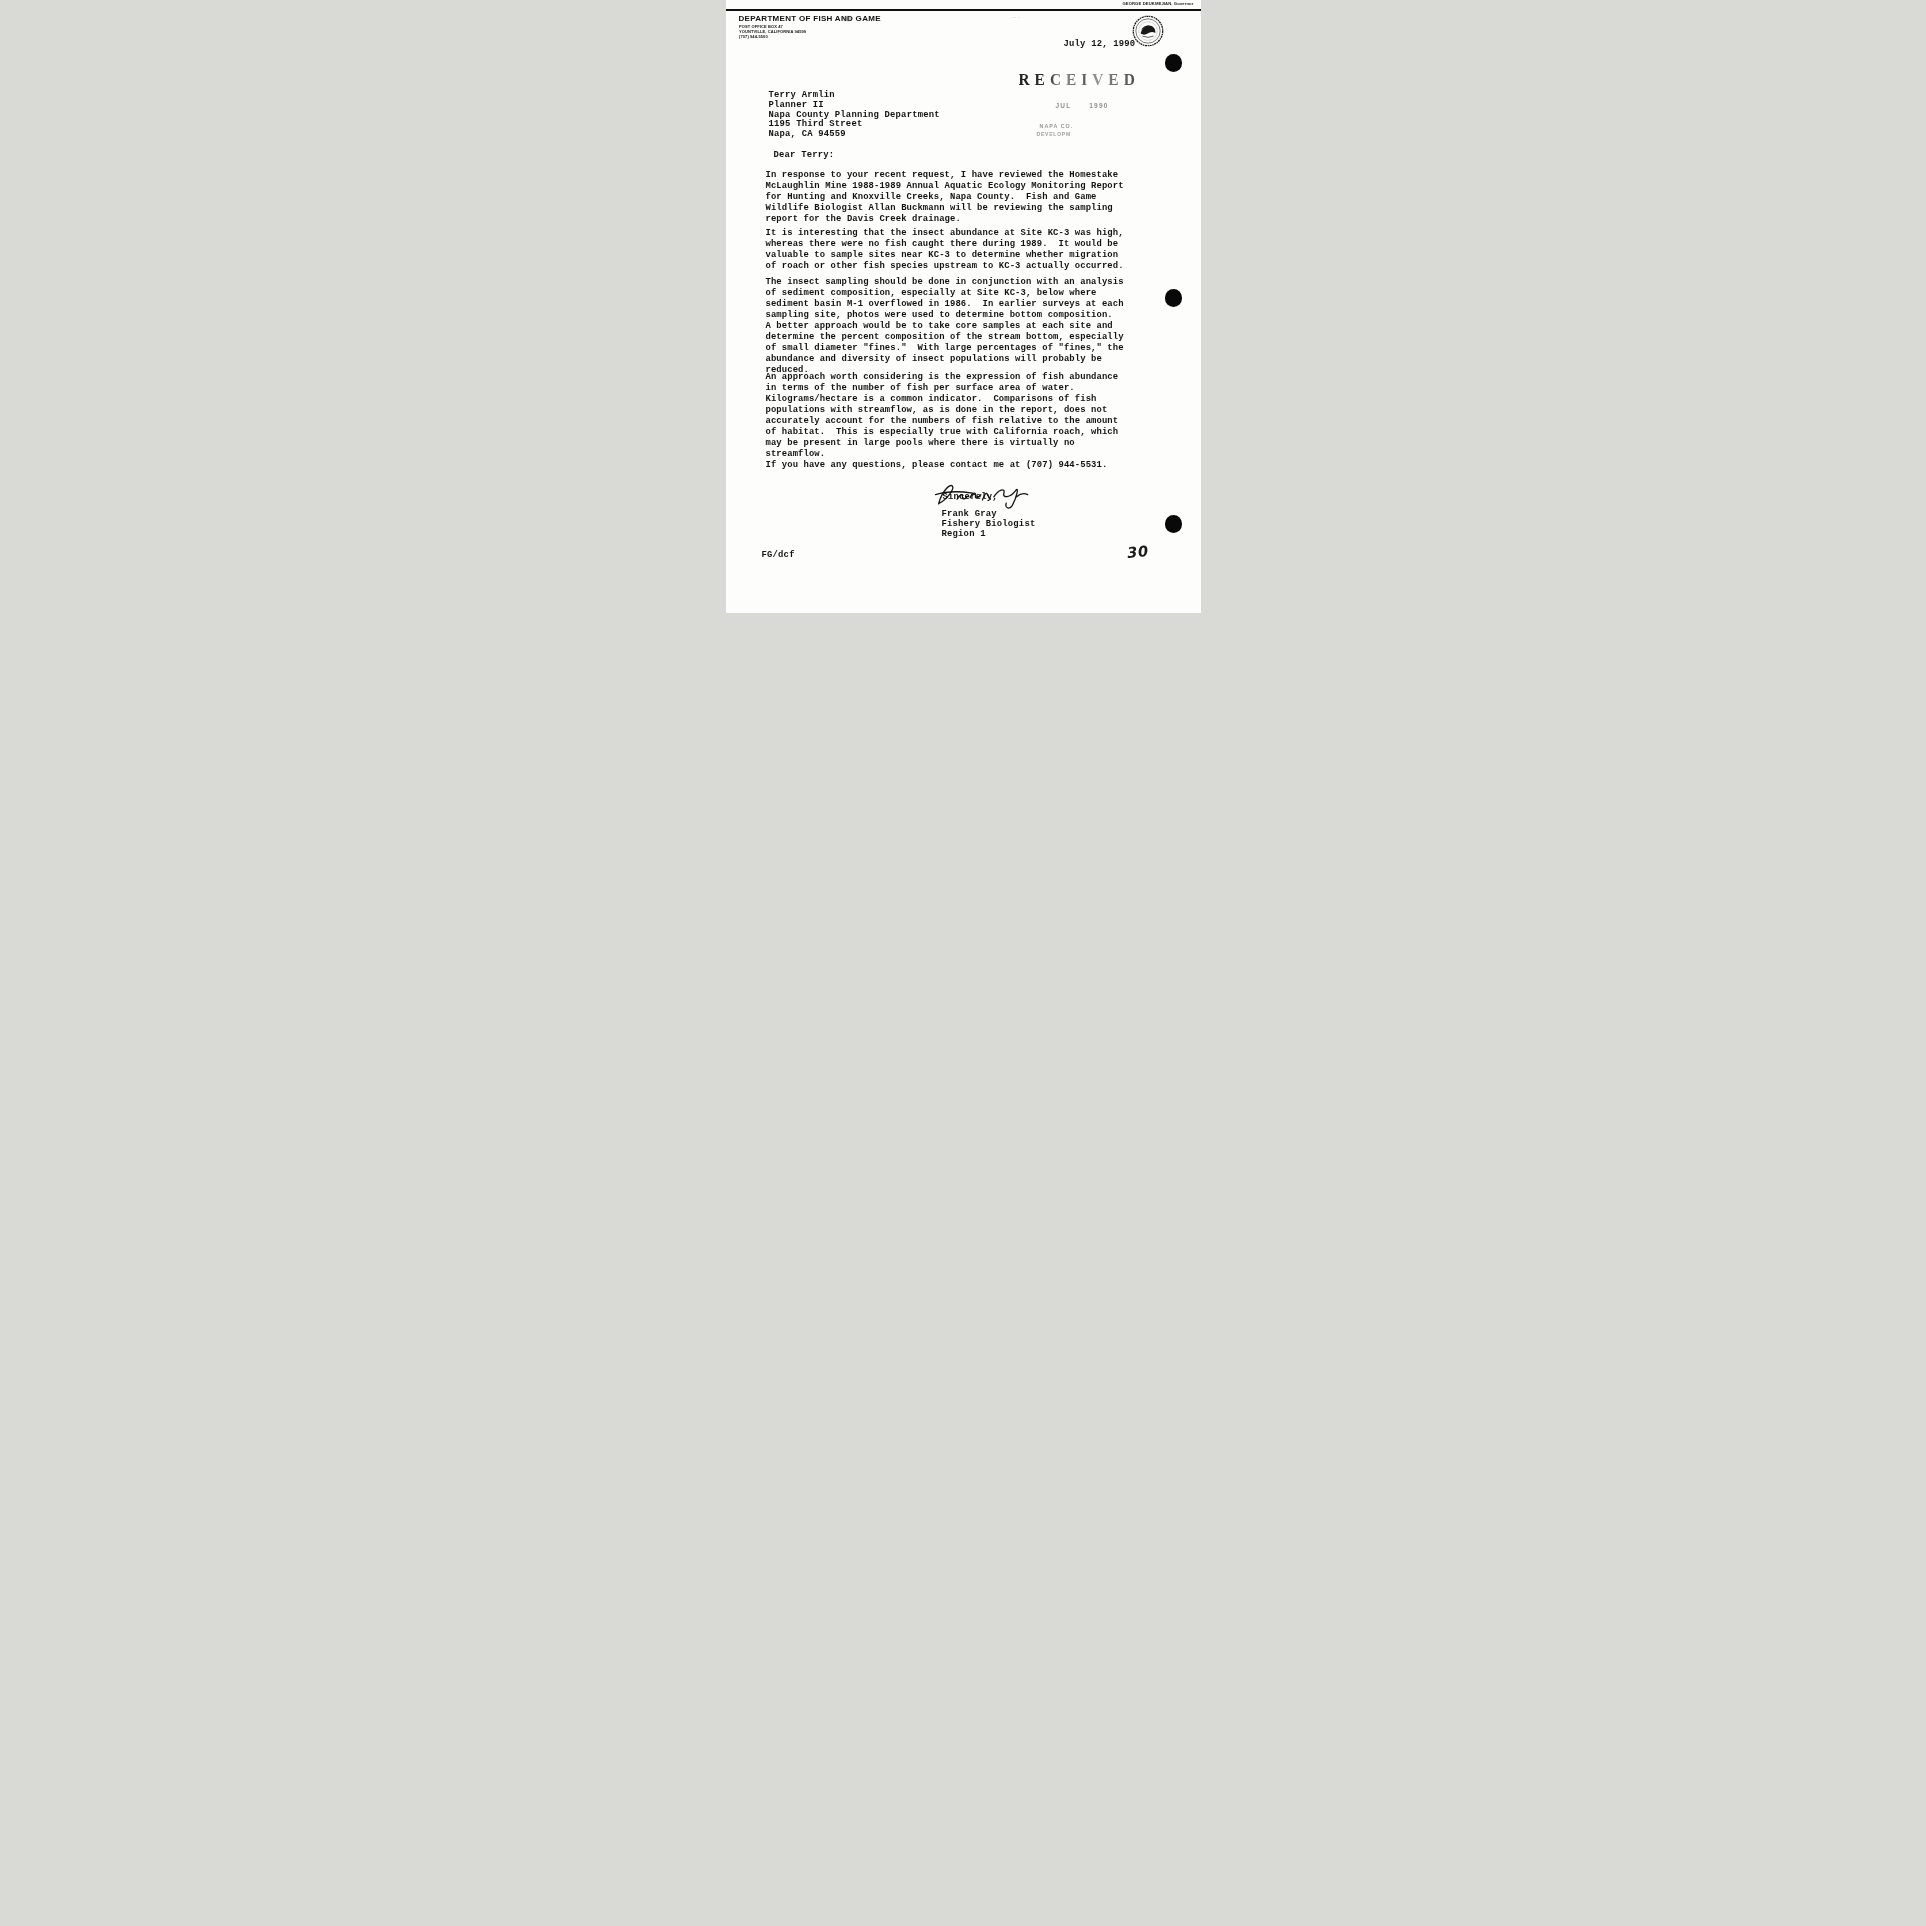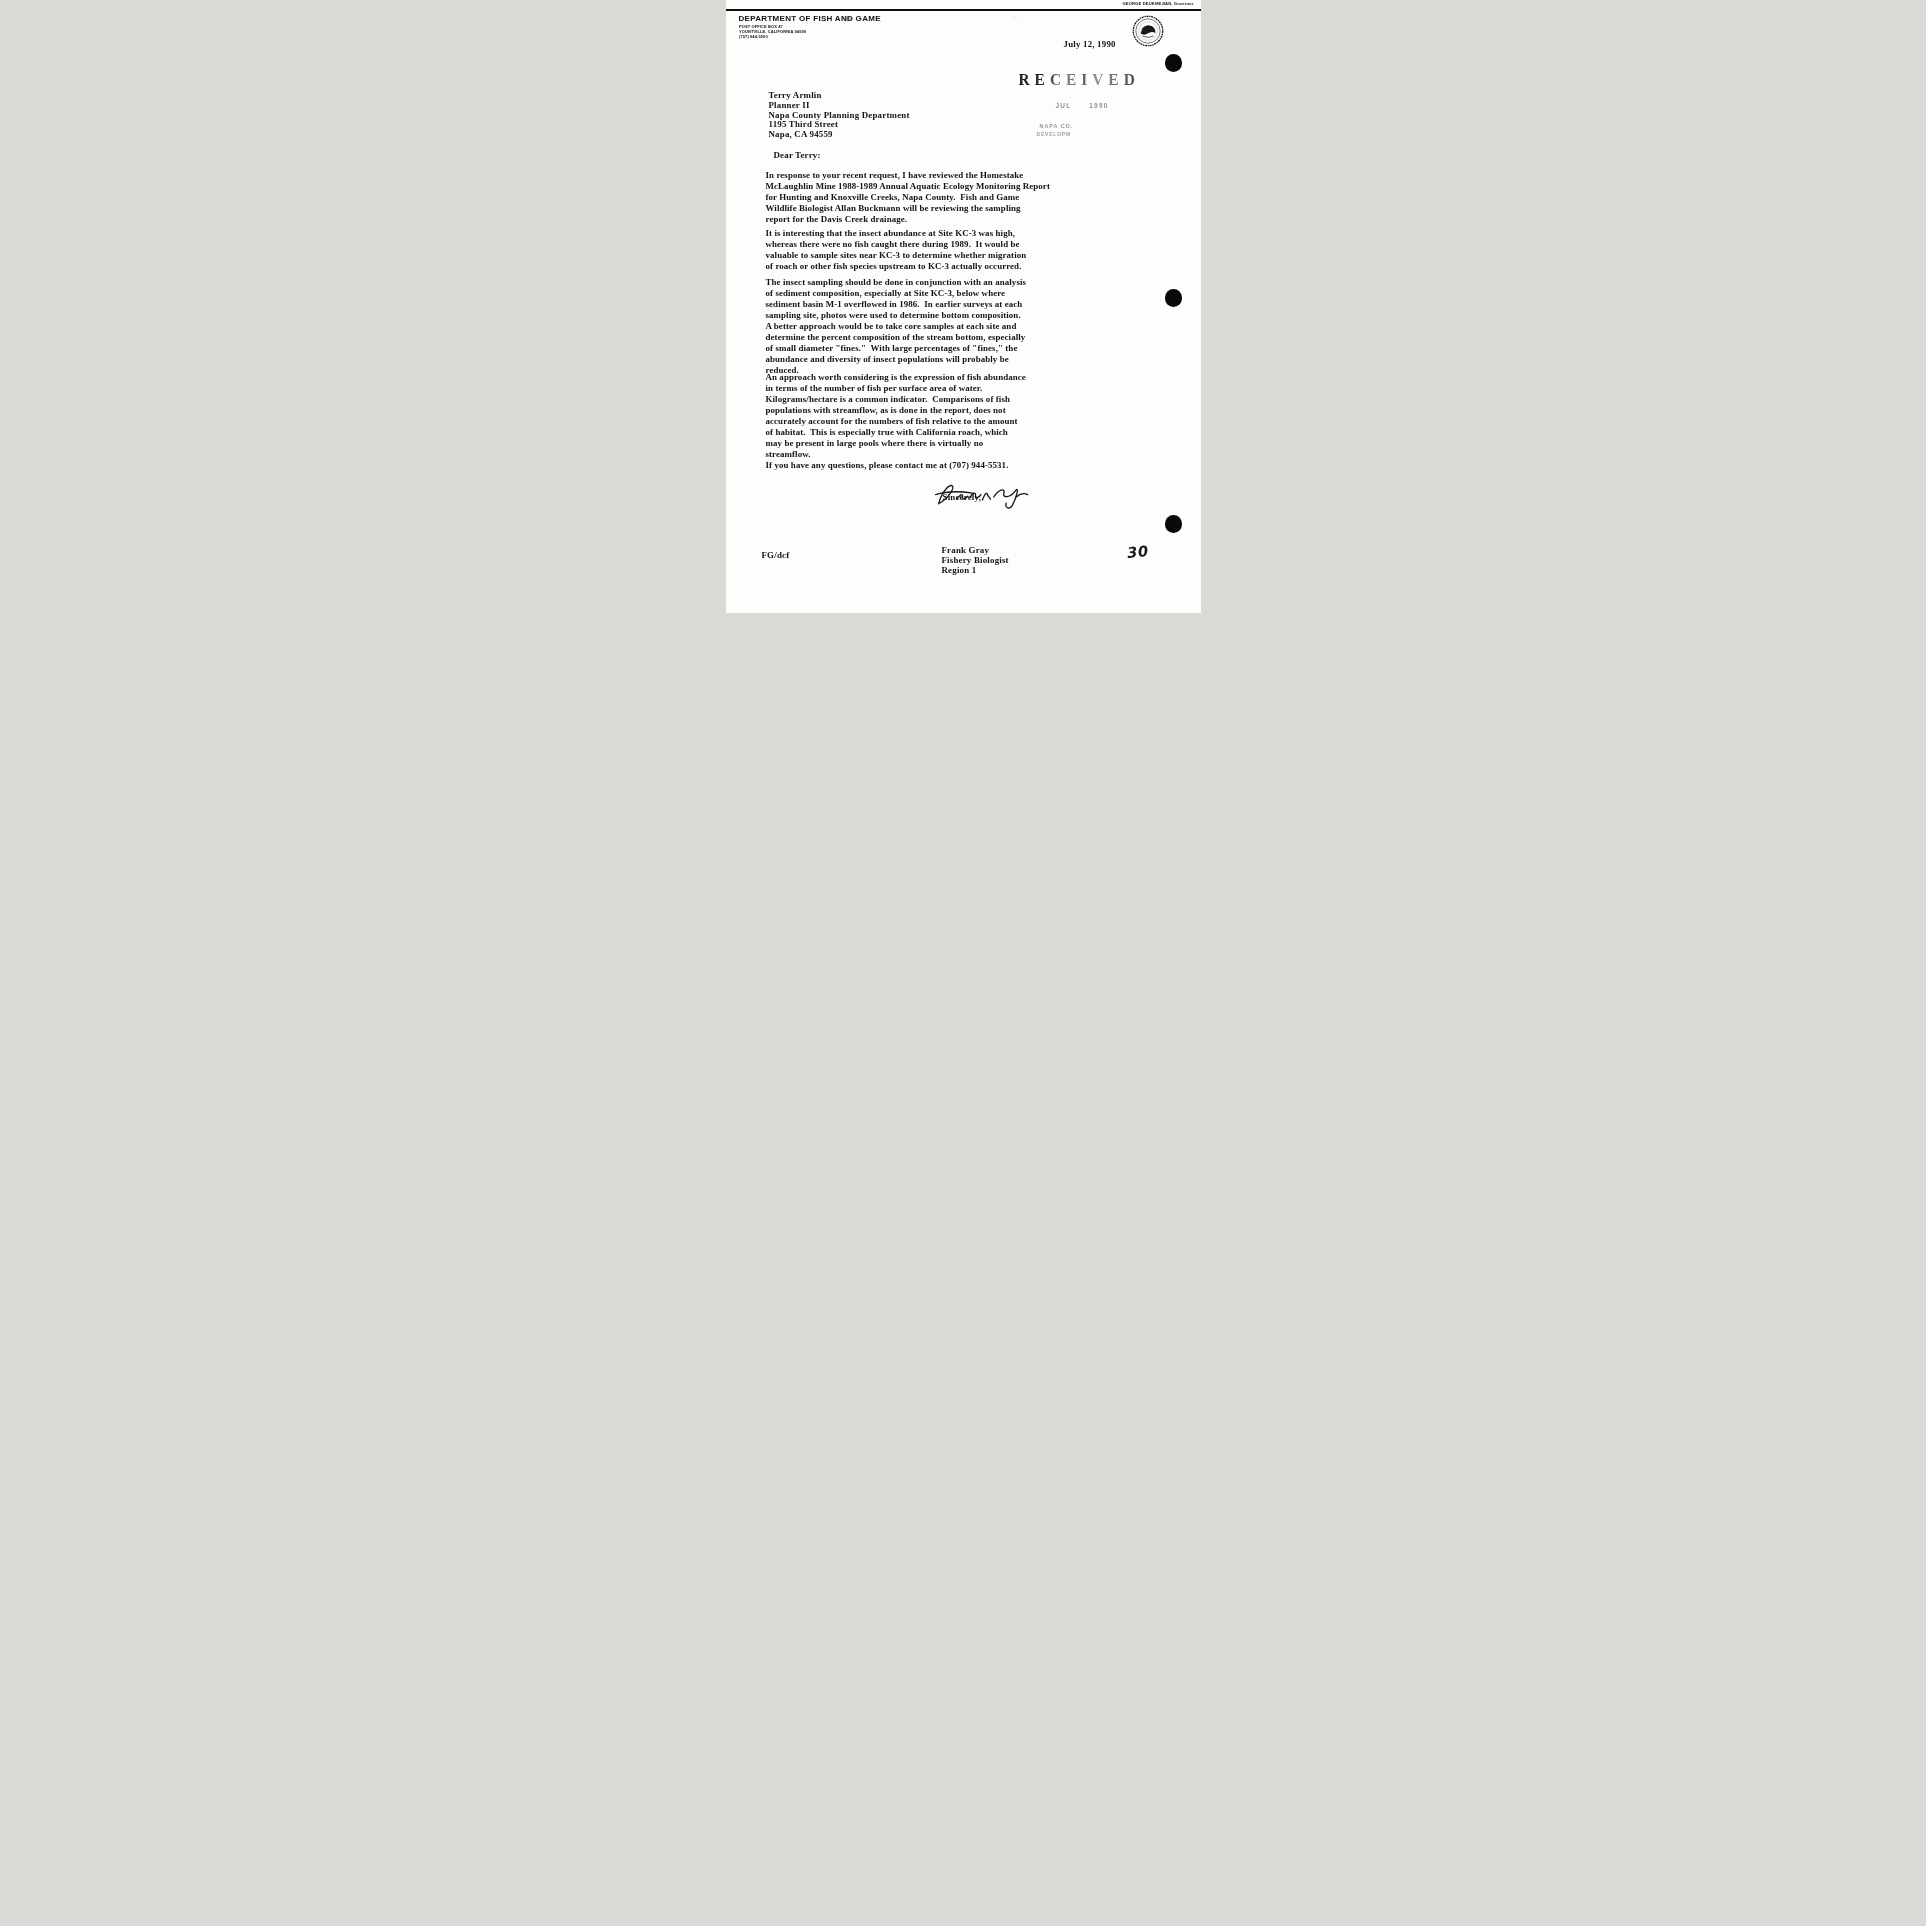--- a/index.html
+++ b/index.html
@@ -3,21 +3,21 @@
 <meta charset="utf-8">
 <style>
   * { margin:0; padding:0; box-sizing:border-box; }
   html,body { background:#d9d9d6; }
   .page {
     position:relative; width:475px; height:613px; margin:0 auto;
     background:#fdfdfb; color:#141414; overflow:hidden;
     font-family:"Liberation Sans", sans-serif;
   }
   .mono {
-    font-family:Liberation Serif, serif;
+    font-family:Liberation Mono, monospace;
     font-weight:700; color:#131313;
   }
   .governor {
     position:absolute; top:1.2px; right:7px;
     font-size:4.2px; font-weight:700; letter-spacing:0.1px; color:#1b1b1b;
   }
   .rule {
     position:absolute; top:8.5px; left:0; width:100%; height:2.3px;
     border-top:1px solid #0f0f0f; border-bottom:0.6px solid #0f0f0f;
   }
@@ -65,21 +65,21 @@
   .recipient { position:absolute; top:91px; left:43px; font-size:8.9px; line-height:9.8px; letter-spacing:0.2px; }
   .salutation { position:absolute; top:150px; left:40px; font-size:8.9px; letter-spacing:0.2px;padding-left:8px; }
   .para {
     position:absolute; left:40px; width:385px;
     white-space:pre-wrap; font-size:8.9px; line-height:11px; letter-spacing:0.1px;
   }
   .p1 { top:170px; } .p2 { top:228px; } .p3 { top:277px; } .p4 { top:372px; } .p5 { top:460px; }
 
   .sincerely { position:absolute; top:492px; left:217px; font-size:8.9px; letter-spacing:0.2px; }
   .signature { position:absolute; top:480px; left:208px; }
-  .sig-block { position:absolute; top:509px; left:216px; font-size:8.9px; line-height:10.2px; letter-spacing:0.2px;margin-top:36px; }
+  .sig-block { position:absolute; top:509px; left:216px; font-size:8.9px; line-height:10.2px; letter-spacing:0.2px; }
   .initials { position:absolute; top:550px; left:36px; font-size:8.9px; letter-spacing:0.2px; }
   .page-number {
     position:absolute; top:543px; left:401px;
     font-family:"DejaVu Sans",sans-serif; font-style:italic; font-weight:700;
     font-size:14.6px; color:#1a1a1a; transform:rotate(-6deg); letter-spacing:0.8px;
   }
   .smudge {
     position:absolute; top:14.6px; left:114px; width:14px; height:7px; border-radius:50%;
     background:radial-gradient(closest-side, rgba(70,70,70,.55), rgba(70,70,70,0));
     filter:blur(0.4px);

